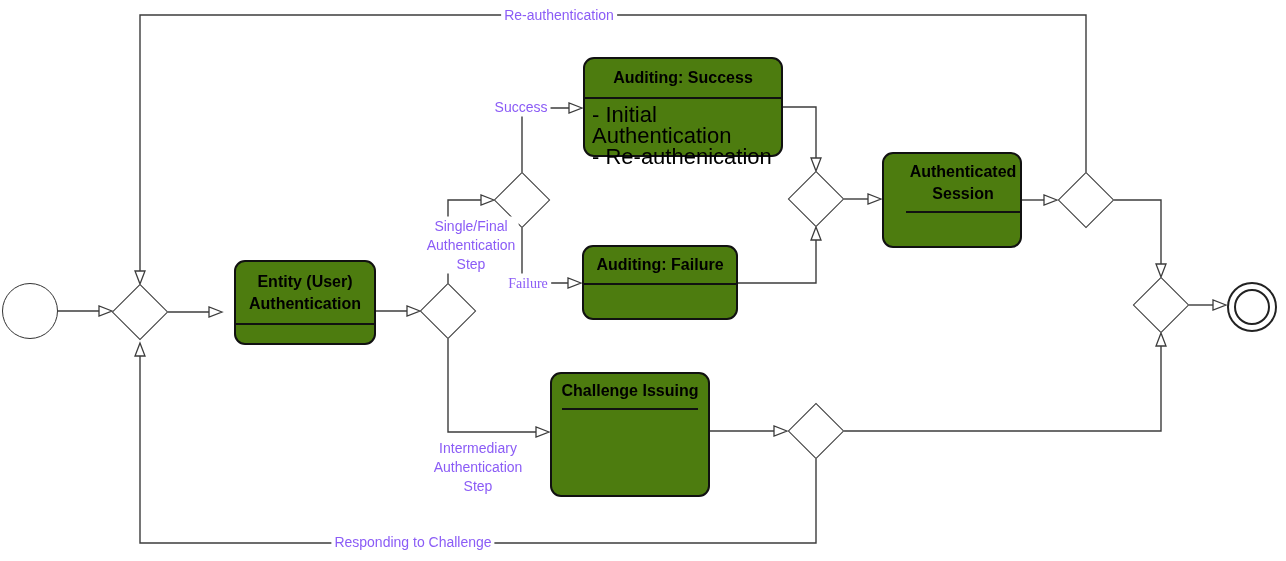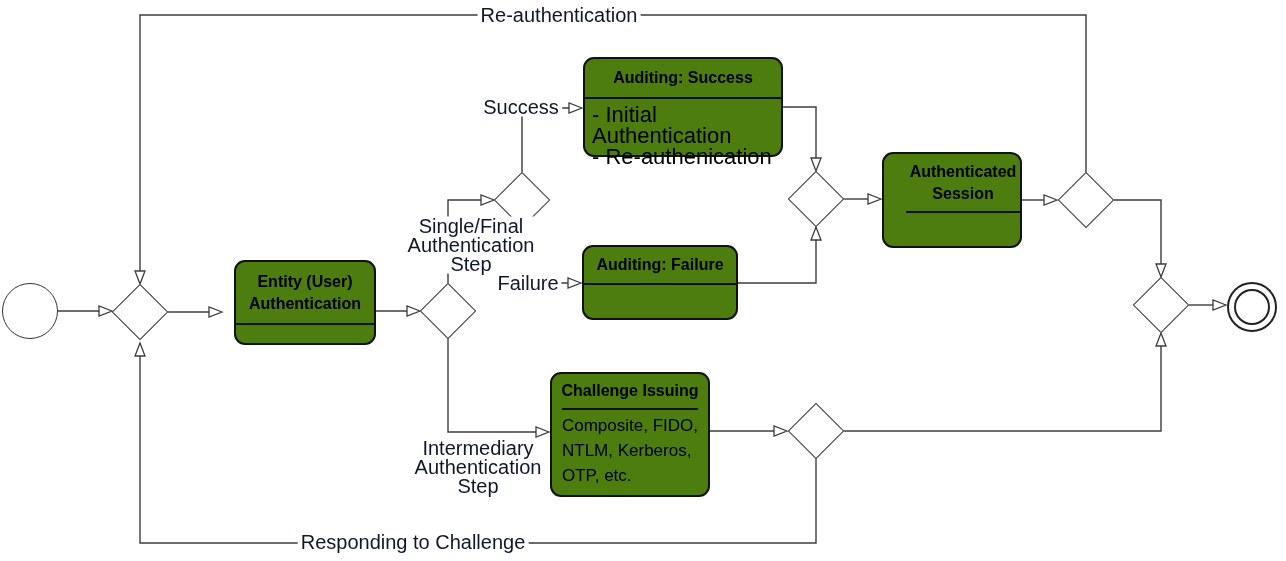--- a/index.html
+++ b/index.html
@@ -47,21 +47,21 @@
     flex:1 1 auto;
     font-size:22px;line-height:21px;
     padding:5px 7px 0 7px;white-space:pre-line;
   }
   .task-body.wide-lines{font-size:17px;line-height:25px;padding-top:3px;}
 
   .edge-label{
     position:absolute;z-index:3;
     transform:translate(-50%,-50%);
     background:#fff;padding:0 3px;
-    font-size:20px;line-height:19px;color:#0f172a;
+    font-size:14px;line-height:19px;color:#8b5cf6;
     text-align:center;white-space:pre-line;
   }
 </style>
 </head>
 <body>
 
 <div class="canvas">
 
   <svg class="wires" width="1286" height="561" viewBox="0 0 1286 561">
     <g>
@@ -170,36 +170,33 @@
   <div class="node gateway" style="left:1066px;top:180px;"></div>
 
   <div class="node gateway" style="left:1141px;top:285px;"></div>
 
   <div class="node event-end-outer" style="left:1227px;top:282px;position:absolute;z-index:2;box-sizing:border-box;background:#fff;">
     <div class="event-end-inner"></div>
   </div>
 
   <div class="node task" style="left:550px;top:372px;width:160px;height:125px;align-items:center;">
     <div class="task-title" style="height:36px;">Challenge Issuing</div>
-    <div class="task-body wide-lines">Composite, FIDO,
-NTLM, Kerberos,
-OTP, etc.</div>
   </div>
 
   <div class="node gateway" style="left:796px;top:411px;"></div>
 
   <div class="edge-label" style="left:559px;top:15px;">Re-authentication</div>
 
   <div class="edge-label" style="left:447px;top:245px;margin-left:24px;">Single/Final
 Authentication
 Step</div>
 
   <div class="edge-label" style="left:521px;top:107px;">Success</div>
 
-  <div class="edge-label" style="left:528px;top:283px;">Failure</div>
+  <div class="edge-label" style="left:528px;top:283px;font-family:Liberation Serif, serif;">Failure</div>
 
   <div class="edge-label" style="left:478px;top:467px;">Intermediary
 Authentication
 Step</div>
 
   <div class="edge-label" style="left:413px;top:542px;">Responding to Challenge</div>
 
 </div>
 
 </body></html>

